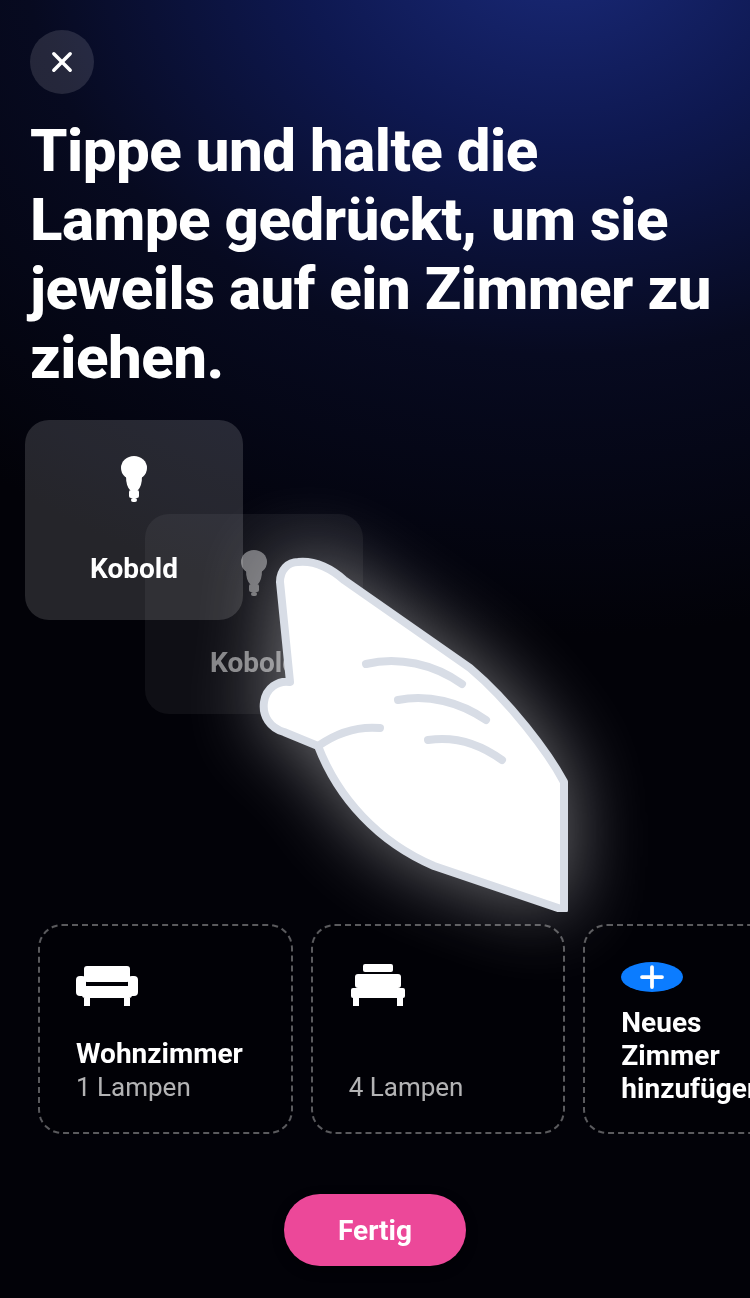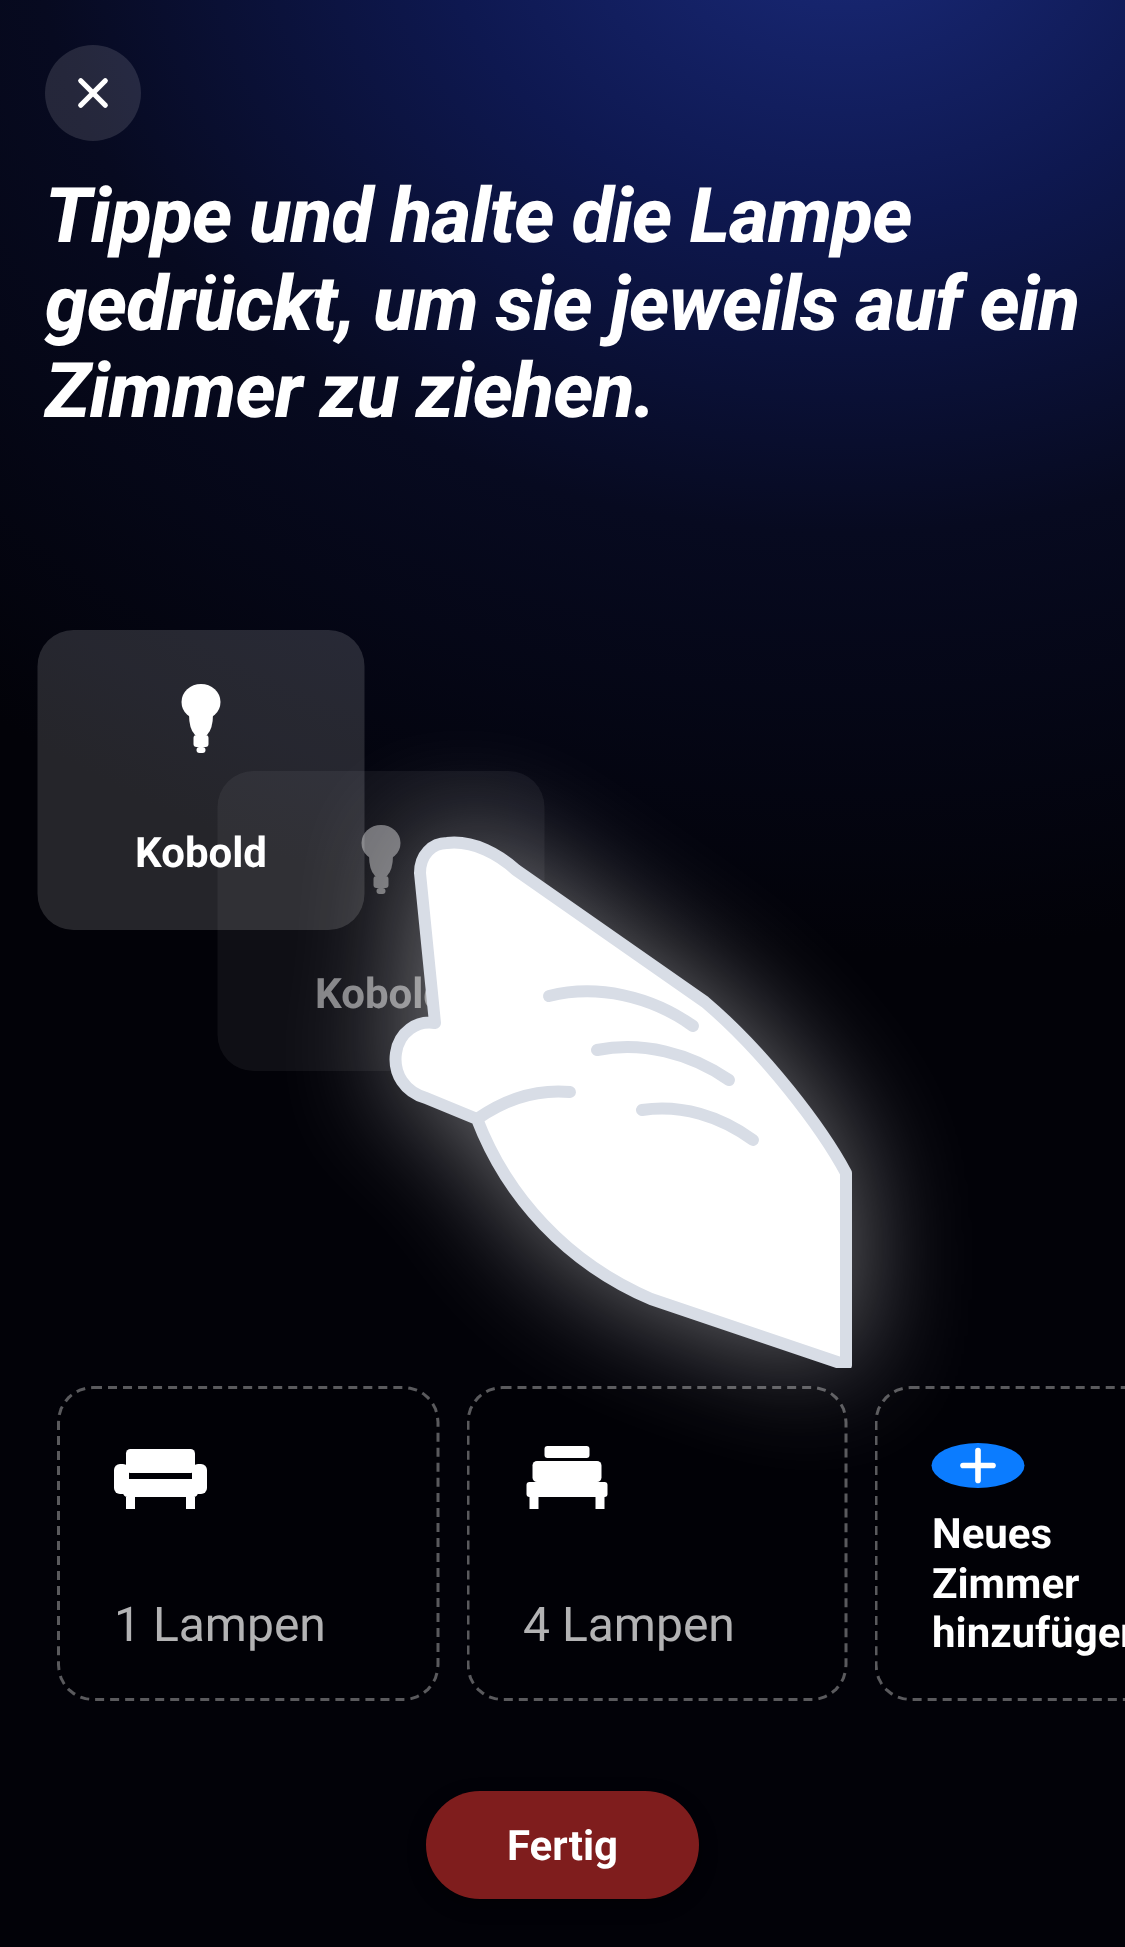--- a/index.html
+++ b/index.html
@@ -15,25 +15,24 @@
     width: 64px; height: 64px;
     border-radius: 50%;
     background: rgba(255,255,255,0.12);
     display: flex; align-items: center; justify-content: center;
     cursor: pointer;
   }
   .close-btn svg { width: 28px; height: 28px; }
   .title {
     position: absolute;
     top: 116px; left: 30px; right: 30px;
-    font-size: 51px;
+    font-size: 60px;
     font-weight: 800;
     line-height: 1.15;
     letter-spacing: -0.5px;
-    font-style: italic;
   }
   .lamp-area {
     position: absolute;
     top: 420px; left: 25px;
   }
   .lamp-tile {
     width: 218px; height: 200px;
     border-radius: 24px;
     background: rgba(255,255,255,0.14);
     display: flex; flex-direction: column; align-items: center; justify-content: center;
@@ -68,35 +67,35 @@
     border: 2px dashed rgba(255,255,255,0.35);
     border-radius: 24px;
     padding: 36px 36px 30px 36px;
     display: flex; flex-direction: column; justify-content: space-between;
     cursor: pointer;
     background: rgba(0,0,0,0.15);
   }
   .room-icon { height: 50px; }
   .room-icon svg { display:block; }
   .room-title { font-size: 28px; font-weight: 700; margin-top: 8px; }
-  .room-sub { font-size: 32px; color: rgba(255,255,255,0.7); margin-top: 2px; }
+  .room-sub { font-size: 26px; color: rgba(255,255,255,0.7); margin-top: 2px; }
   .add-card .plus-btn {
     width: 62px; height: 62px; border-radius: 50%;
     background: #0b7cff;
     display: flex; align-items: center; justify-content: center;
     margin-bottom: 6px;
   }
   .add-card .plus-btn svg { width: 30px; height: 30px; }
   .done-btn {
     position: absolute;
     left: 50%; transform: translateX(-50%);
     top: 1194px;
     width: 182px; height: 72px;
     border-radius: 36px;
-    background: #7f1d1d;
+    background: #ec4899;
     color: #fff;
     font-size: 28px; font-weight: 700;
     display: flex; align-items: center; justify-content: center;
     cursor: pointer;
     box-shadow: 0 4px 12px rgba(0,0,0,0.4);
   }
 </style>
 </head>
 <body>
 
@@ -157,20 +156,21 @@
       <svg width="62" height="44" viewBox="0 0 62 44" fill="#fff">
         <rect x="8" y="4" width="46" height="16" rx="3"></rect>
         <rect x="0" y="14" width="10" height="20" rx="4"></rect>
         <rect x="52" y="14" width="10" height="20" rx="4"></rect>
         <rect x="6" y="24" width="50" height="12" rx="3"></rect>
         <rect x="8" y="36" width="6" height="8"></rect>
         <rect x="48" y="36" width="6" height="8"></rect>
       </svg>
     </div>
     <div>
+      <div class="room-title">Wohnzimmer</div>
       <div class="room-sub">1 Lampen</div>
     </div>
   </div>
 
   <div class="room-card">
     <div class="room-icon">
       <svg width="58" height="44" viewBox="0 0 58 44" fill="#fff">
         <rect x="14" y="2" width="30" height="8" rx="2"></rect>
         <rect x="6" y="12" width="46" height="14" rx="3"></rect>
         <rect x="2" y="26" width="54" height="10" rx="2"></rect>

